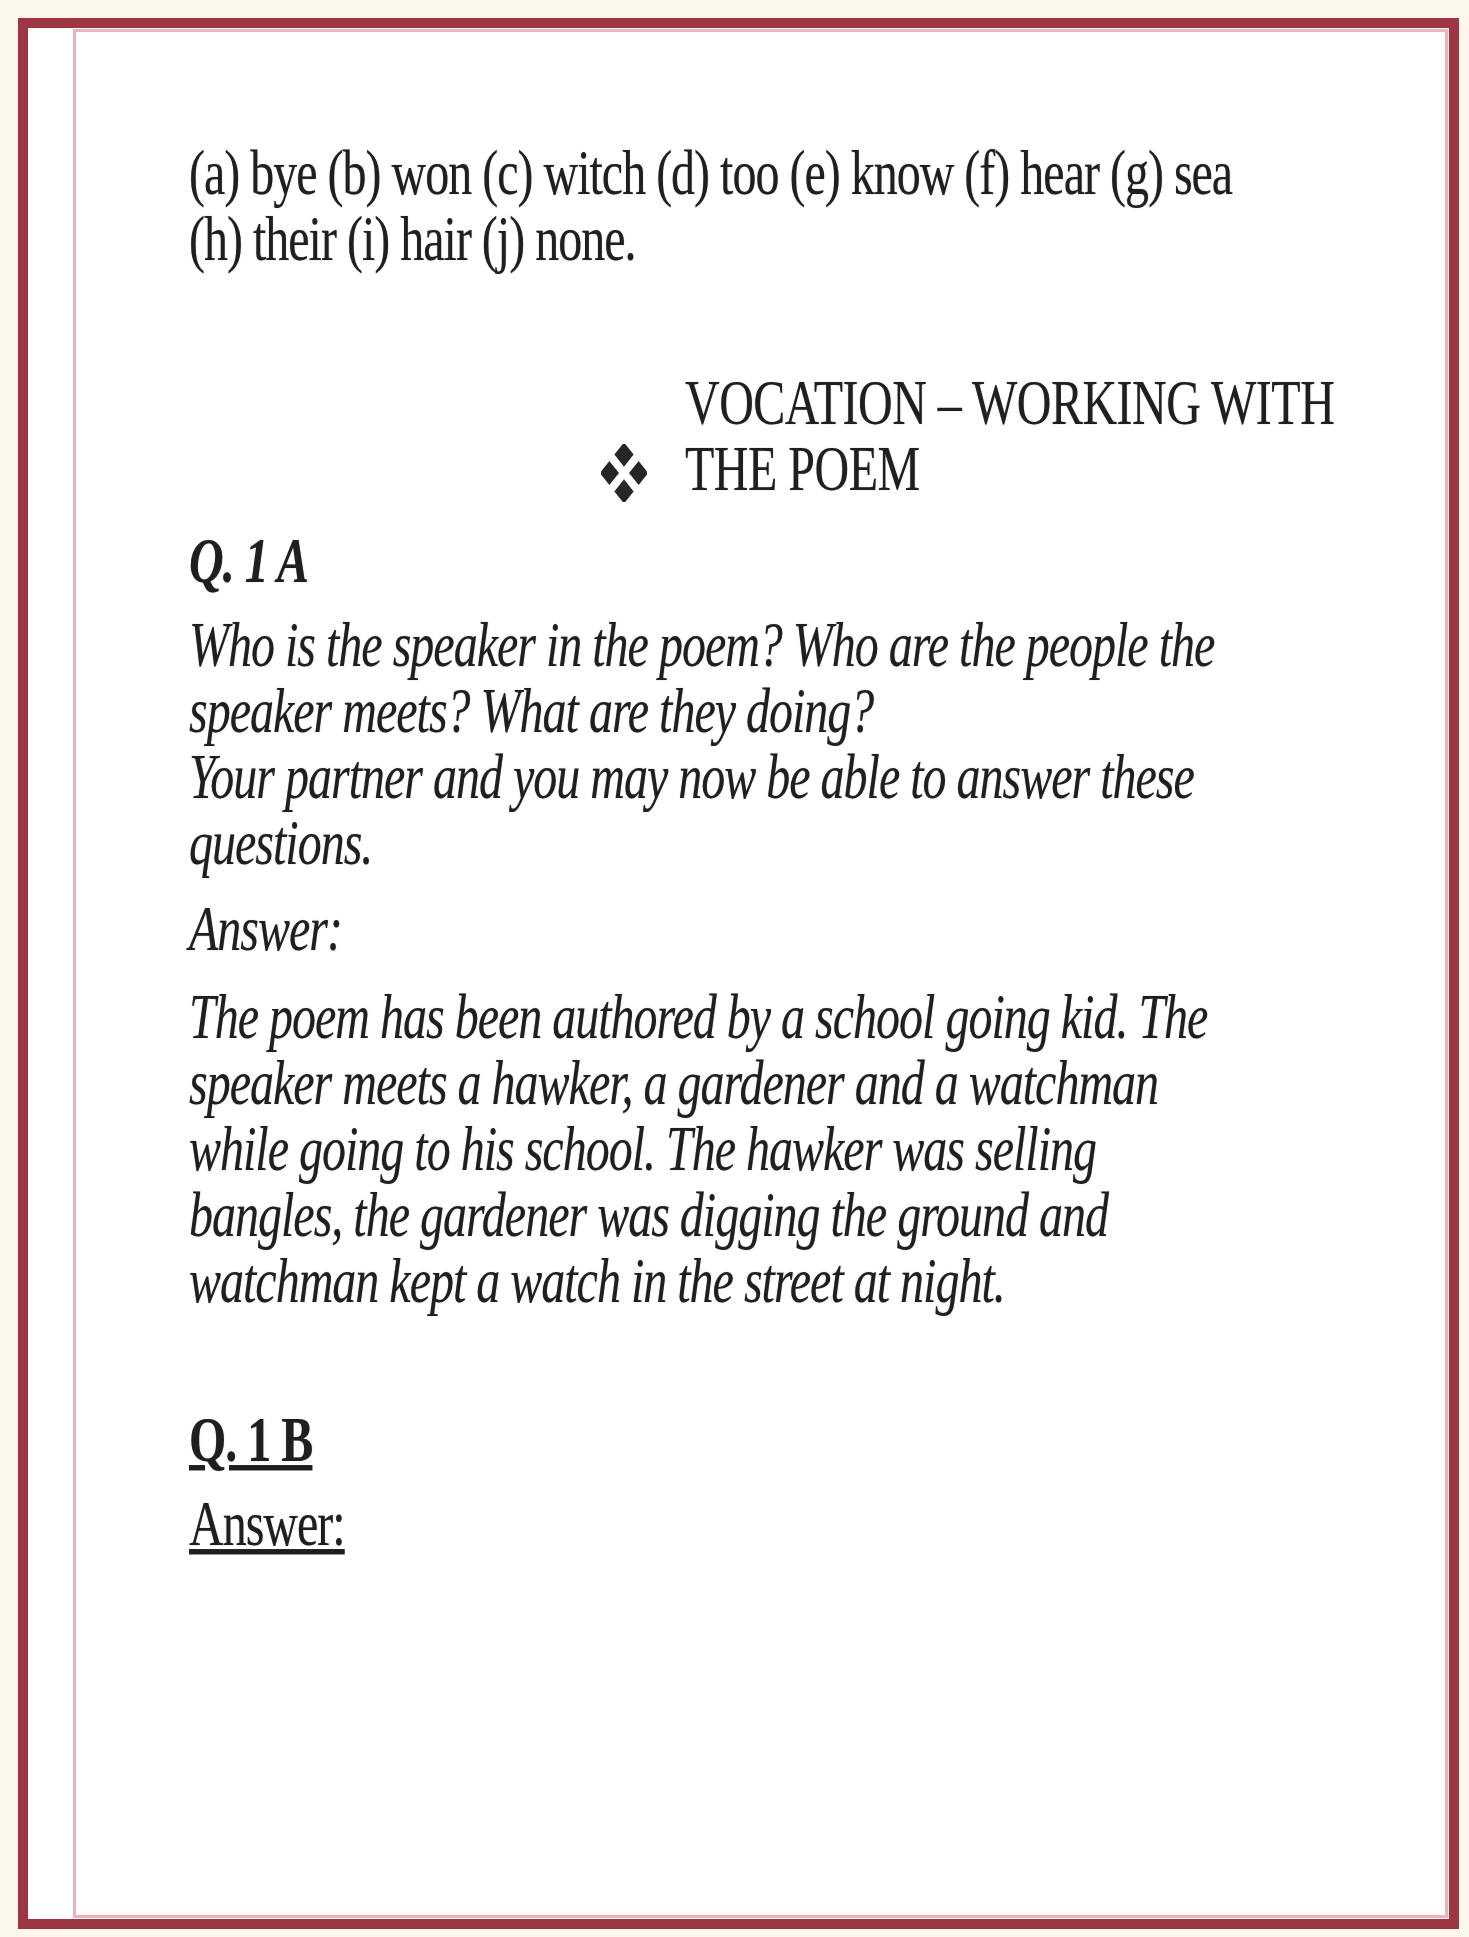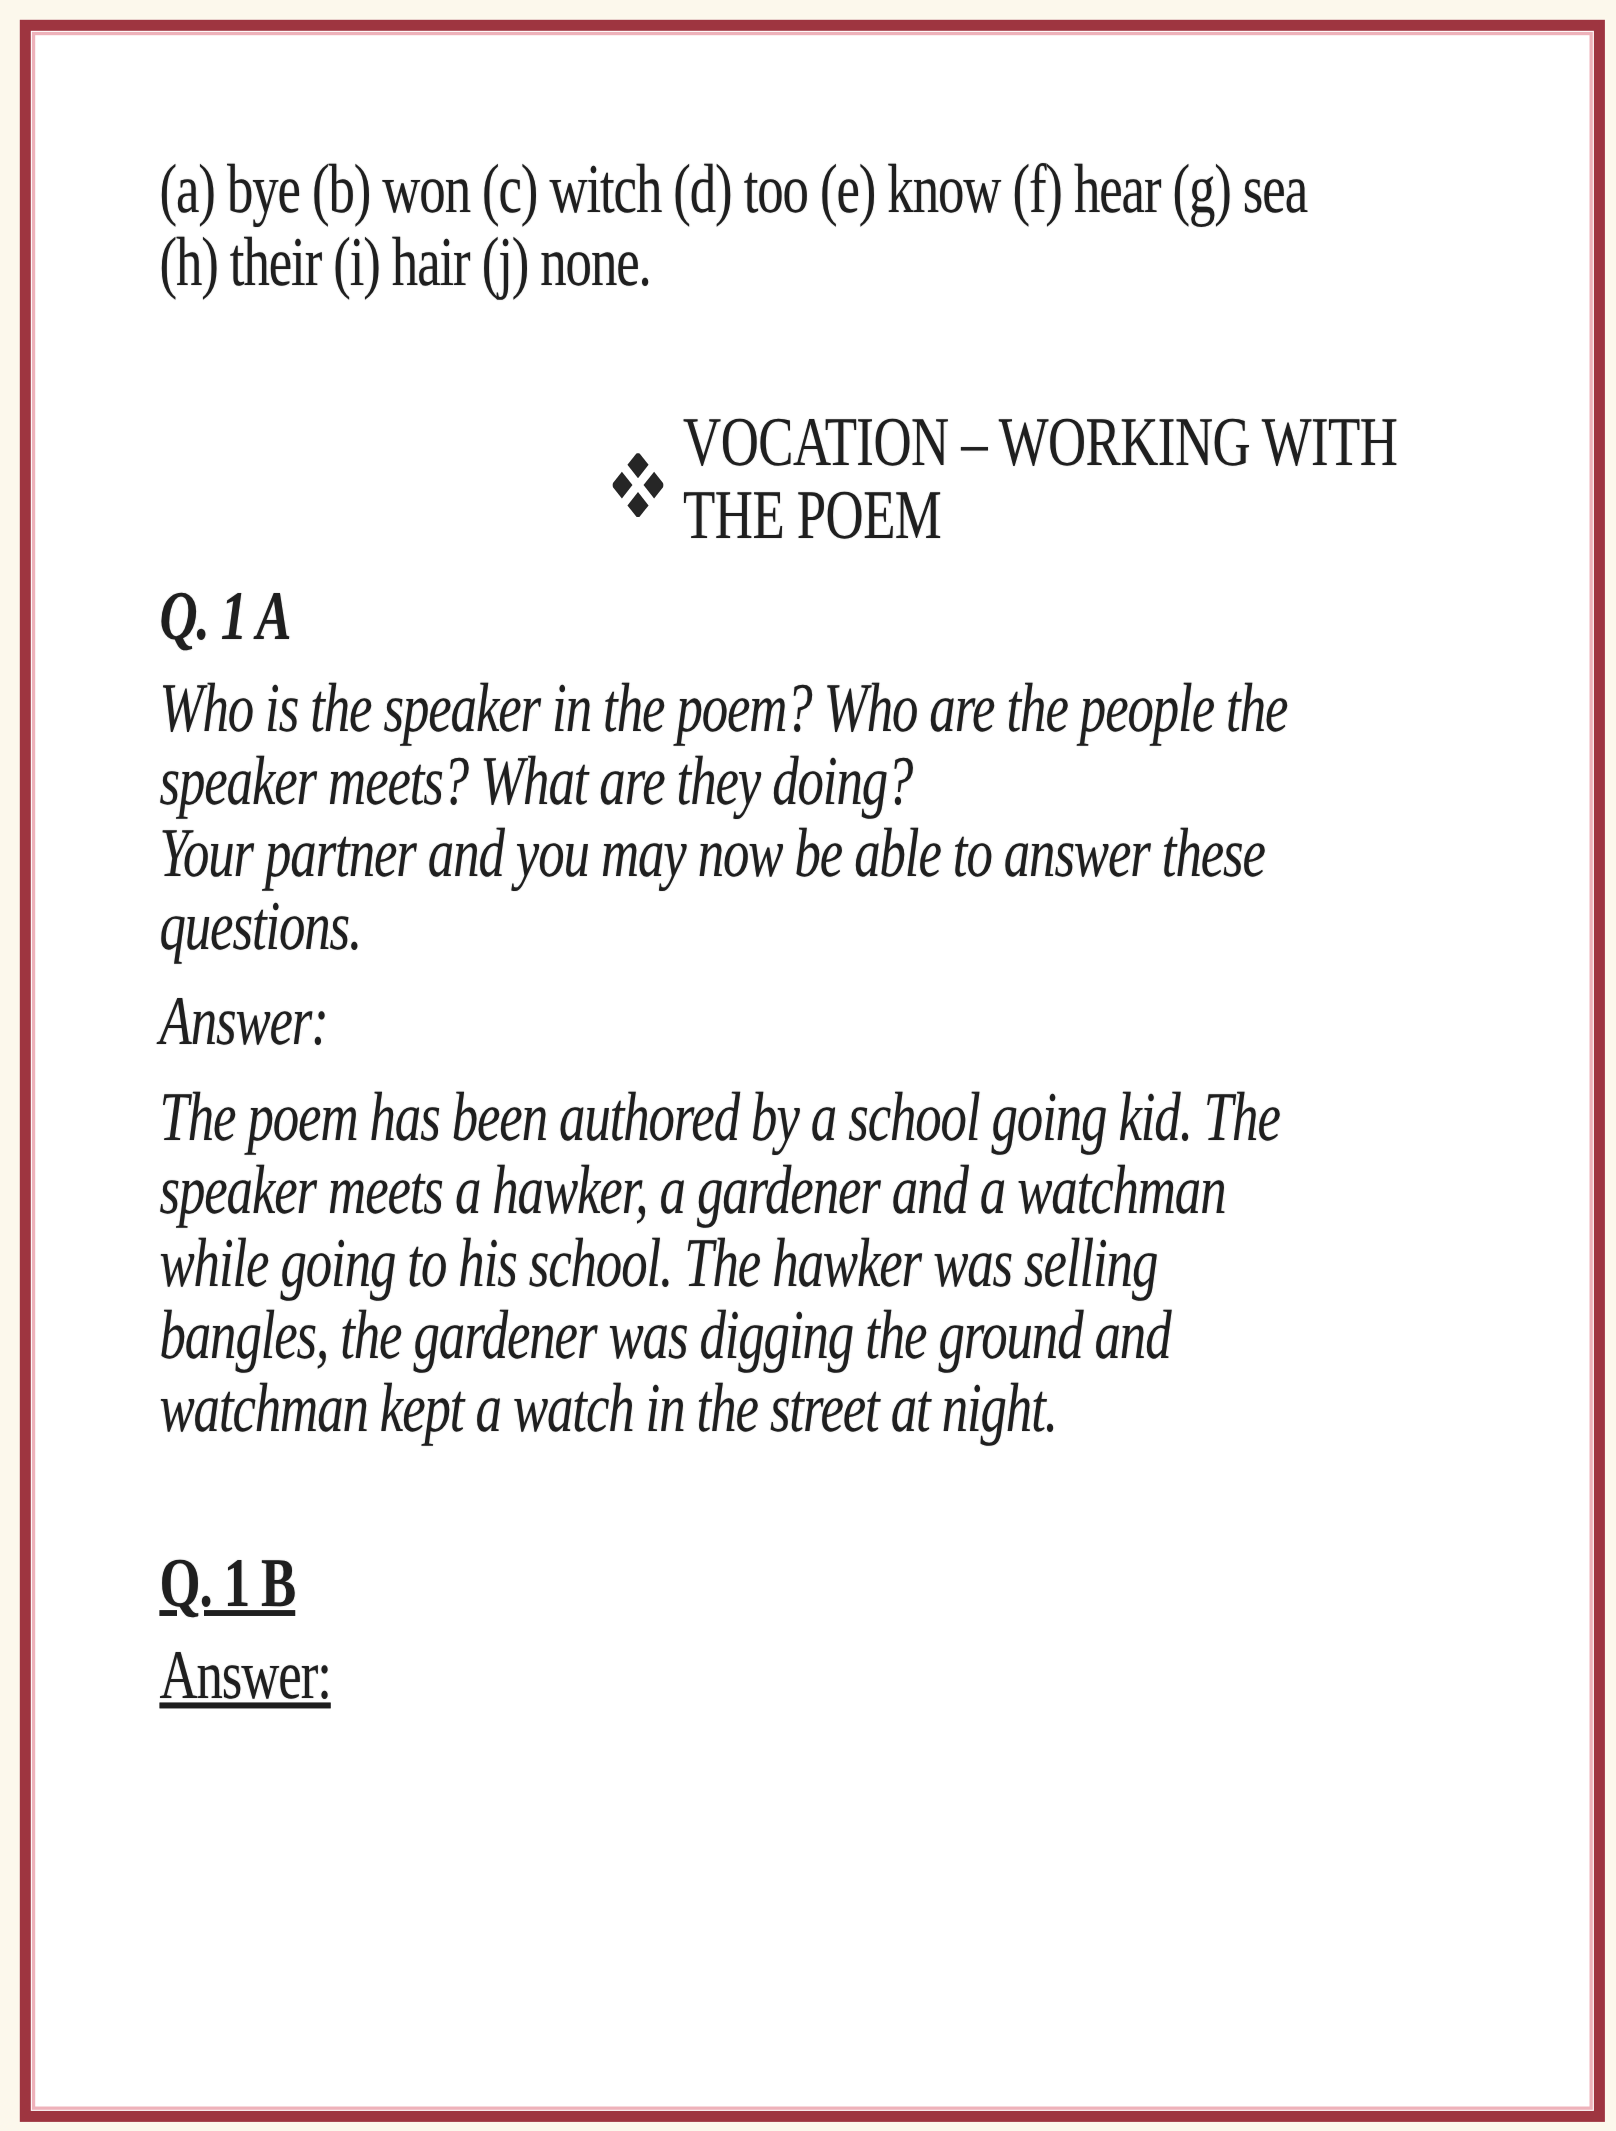--- a/index.html
+++ b/index.html
@@ -22,32 +22,34 @@
     flex:1;
     border:3px solid #eeb2ba;
     background:#ffffff;
     padding:108px 20px 0 113px;
     overflow:hidden;
     font-family:"Liberation Serif","DejaVu Serif",serif;
     font-size:48px;
     letter-spacing:-1px;
     line-height:66px;
     color:#1f1f1f;
+    margin-left:44px;
   }
   .line {
     white-space:nowrap;
     transform:scaleY(1.32);
     transform-origin:0 50%;
     text-shadow:0 0 1px rgba(40,40,40,0.45);
   }
   .paragraph { margin:0; }
   .heading {
     display:flex;
-    align-items:center;
+    align-items:flex-end;
     margin:98px 0 0 412px;
+    gap:20px;
   }
   .bullet {
     flex:0 0 auto;
     margin:10px 18px 0 0;
     line-height:0;
   }
   .heading-text .line { letter-spacing:-0.5px; }
   .qa-a { margin-top:26px;font-style:italic; }
   .qa-b { margin-top:93px;text-decoration:underline; }
   .q-label { font-weight:bold; margin-bottom:18px; }

